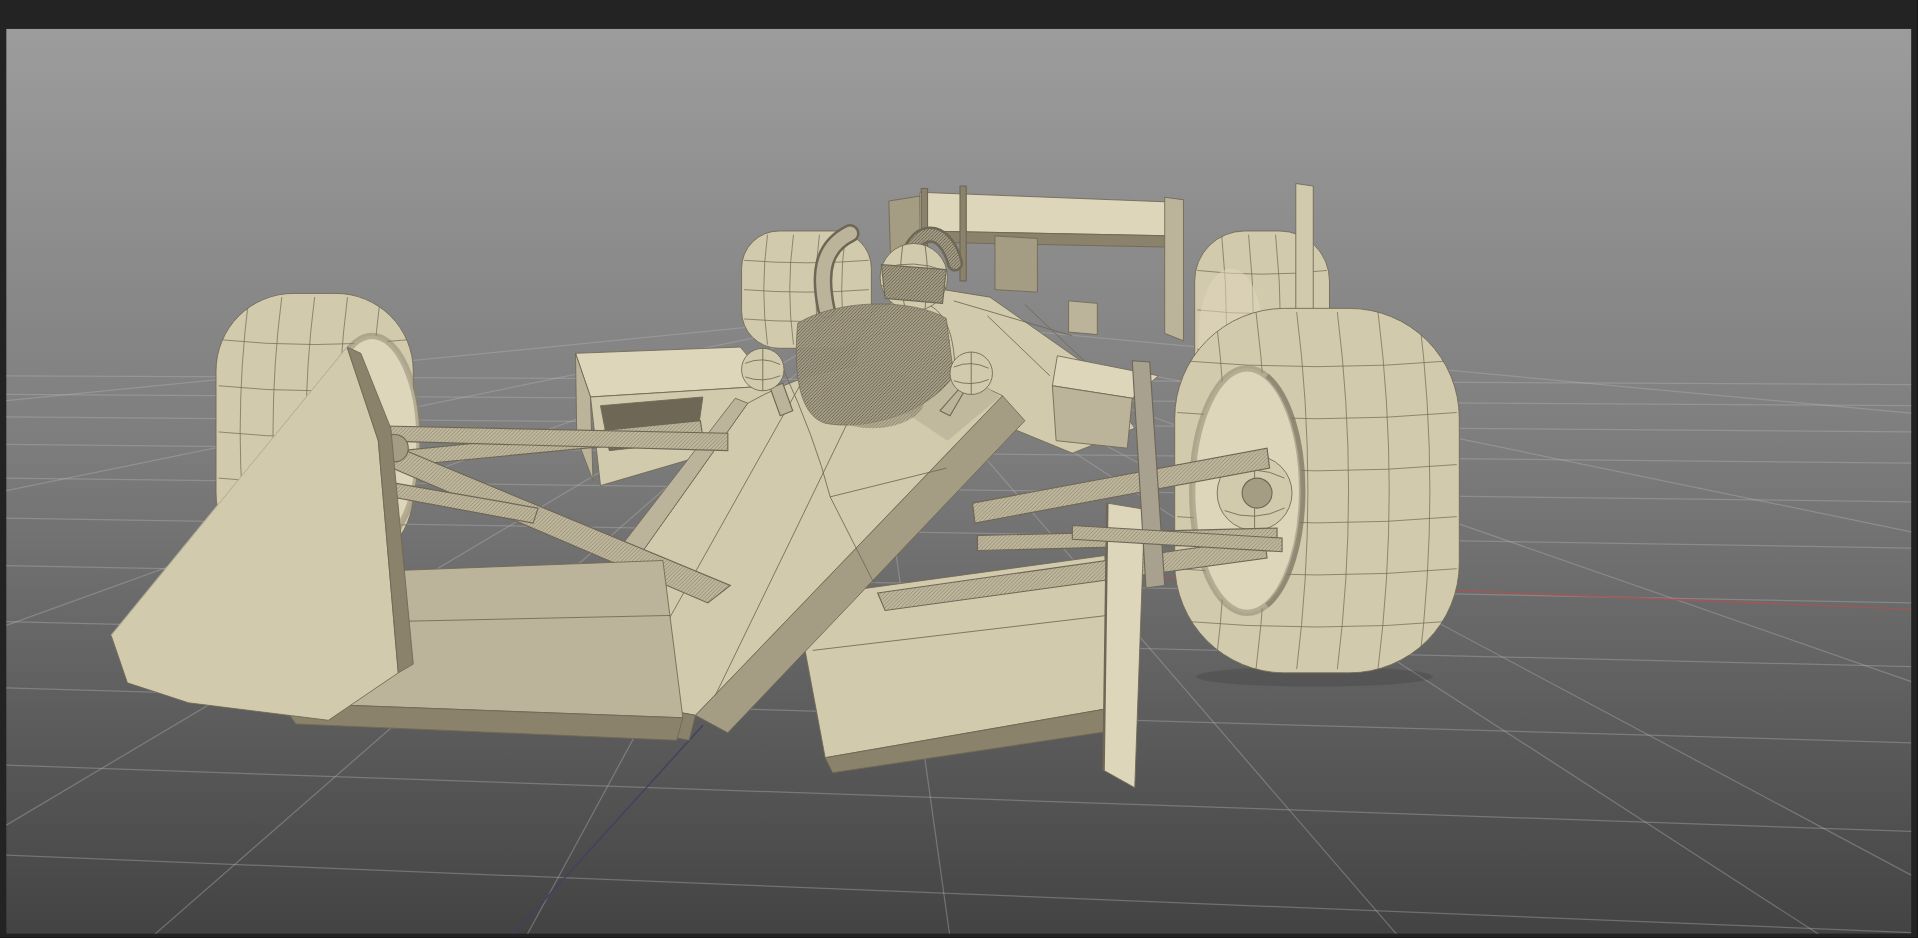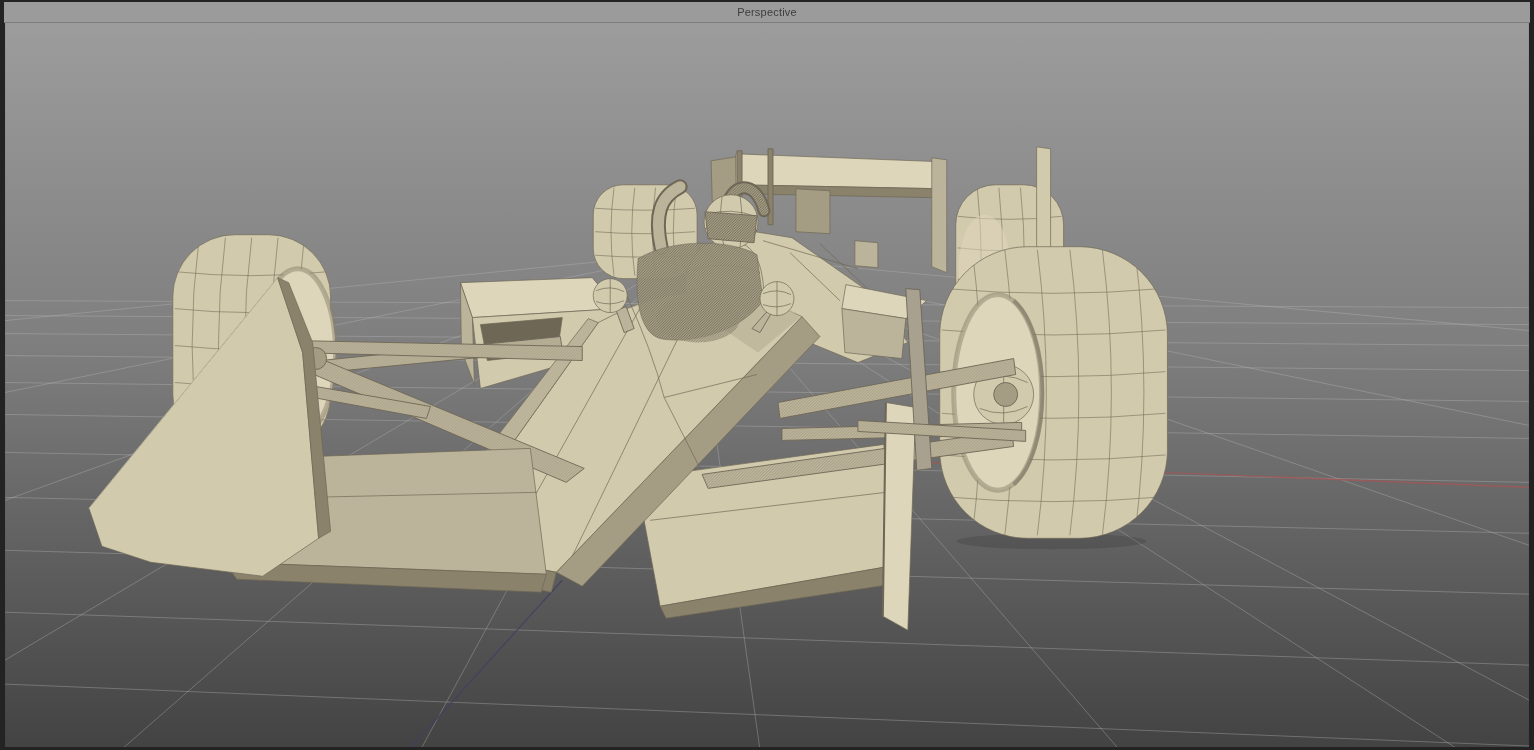--- a/index.html
+++ b/index.html
@@ -33,23 +33,20 @@
   .tire-grid{stroke:var(--wireframe);stroke-width:.8;fill:none;opacity:.7;}
   .rim-ring{stroke:var(--model-dark);fill:none;opacity:.5;}
   .tube{fill:url(#hatch1);stroke:var(--model-deep);stroke-width:.9;}
   .meshd{fill:url(#hatch2);}
   .shadow{fill:#000;}
 </style>
 </head>
 <body>
 
 <div class="frame">
-  <div class="titlebar">
-    <span class="viewport-label">Perspective</span>
-  </div>
 
   <div class="viewport">
   <svg viewBox="4 22 1526 725" xmlns="http://www.w3.org/2000/svg">
     <defs>
       <linearGradient id="bgGrad" x1="0" y1="0" x2="0" y2="1">
         <stop offset="0" class="stop-top"></stop>
             <stop offset="0.45" class="stop-mid"></stop>
             <stop offset="1" class="stop-bot"></stop>
       </linearGradient>
       <pattern id="hatch1" patternUnits="userSpaceOnUse" width="3" height="3">

